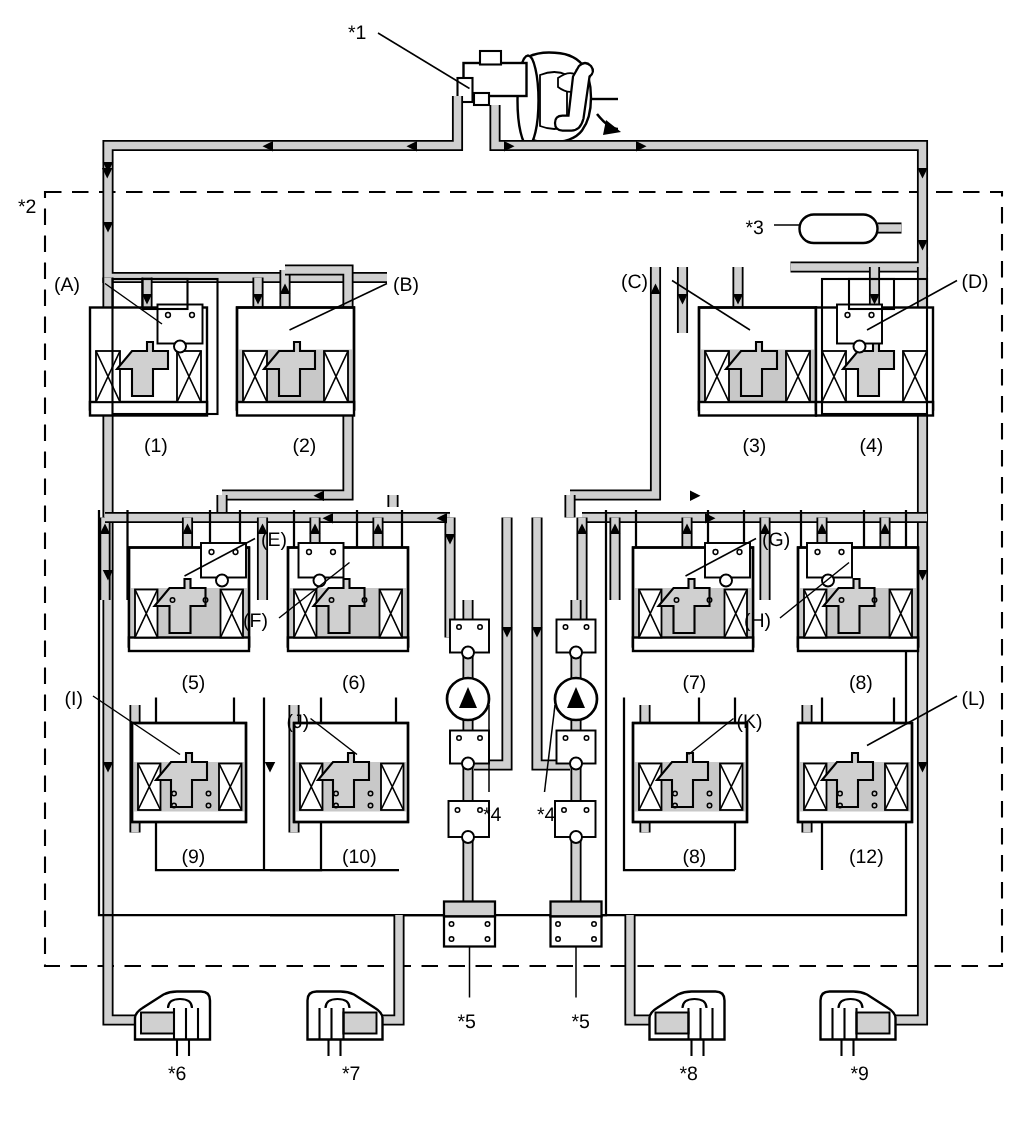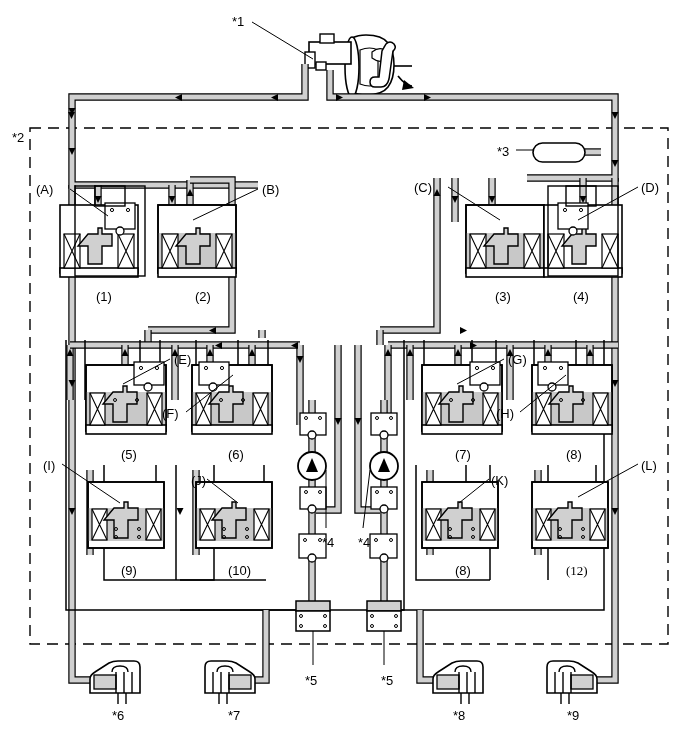--- a/index.html
+++ b/index.html
@@ -567,21 +567,21 @@
       <div class="lbl" style="left: 195px; top: 289px;">(2)</div>
       <div class="lbl" style="left: 495px; top: 289px;">(3)</div>
       <div class="lbl" style="left: 573px; top: 289px;">(4)</div>
       <div class="lbl" style="left: 121px; top: 447px;">(5)</div>
       <div class="lbl" style="left: 228px; top: 447px;">(6)</div>
       <div class="lbl" style="left: 455px; top: 447px;">(7)</div>
       <div class="lbl" style="left: 566px; top: 447px;">(8)</div>
       <div class="lbl" style="left: 121px; top: 563px;">(9)</div>
       <div class="lbl" style="left: 228px; top: 563px;">(10)</div>
       <div class="lbl" style="left: 455px; top: 563px;">(8)</div>
-      <div class="lbl" style="left: 566px; top: 563px; font-family: Liberation Serif, serif;">(12)</div>
+      <div class="lbl" style="left: 566px; top: 563px;">(12)</div>
       <div class="lbl" style="left: 36px; top: 182px;">(A)</div>
       <div class="lbl" style="left: 262px; top: 182px;">(B)</div>
       <div class="lbl" style="left: 414px; top: 180px;">(C)</div>
       <div class="lbl" style="left: 641px; top: 180px;">(D)</div>
       <div class="lbl" style="left: 174px; top: 352px;">(E)</div>
       <div class="lbl" style="left: 162px; top: 406px;">(F)</div>
       <div class="lbl" style="left: 508px; top: 352px;">(G)</div>
       <div class="lbl" style="left: 496px; top: 406px;">(H)</div>
       <div class="lbl" style="left: 43px; top: 458px;">(I)</div>
       <div class="lbl" style="left: 191px; top: 473px;">(J)</div>

